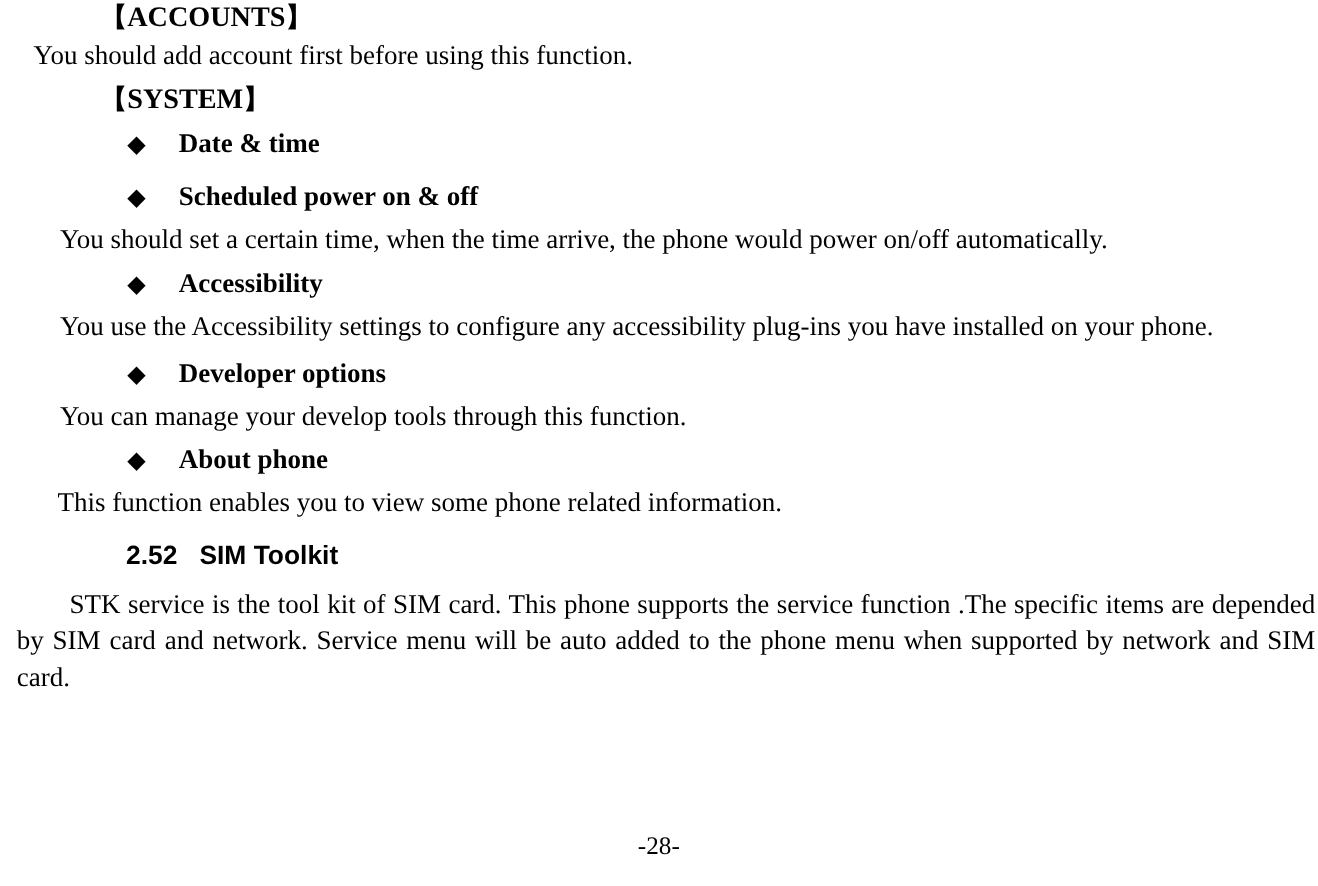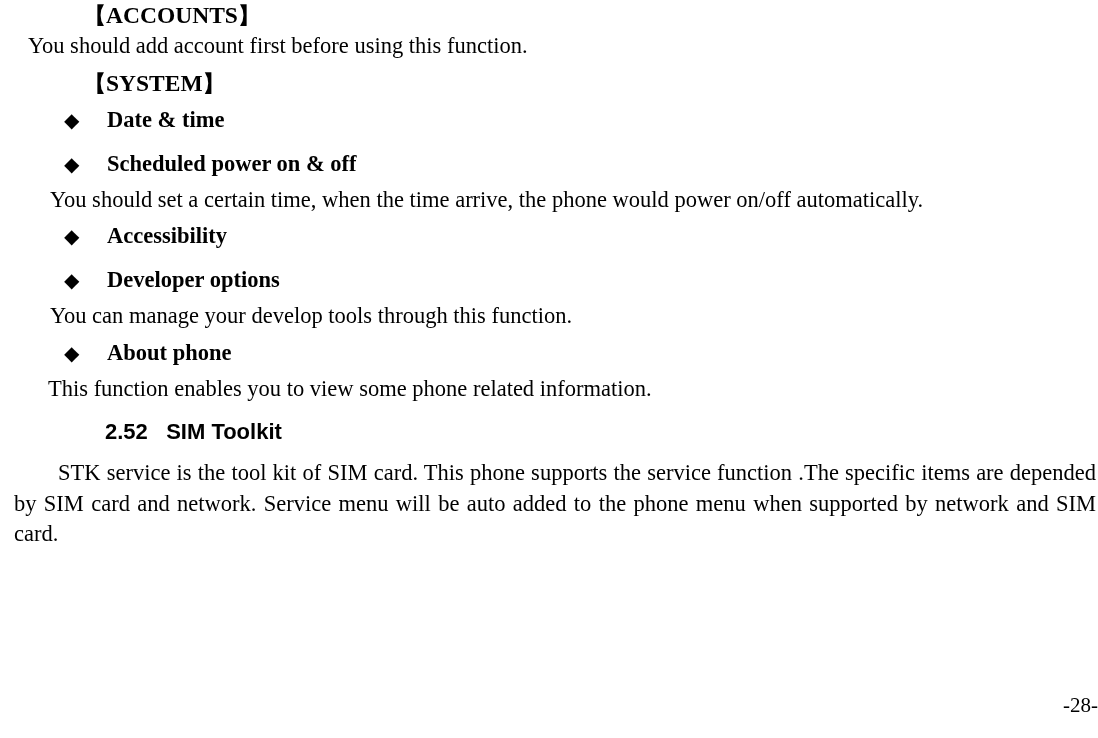--- a/index.html
+++ b/index.html
@@ -65,21 +65,21 @@
   }
   .para.firstline-44 {
     text-indent: 44px;
     padding-left: 14px;
     padding-right: 2px;
   }
 
   
   .bullet-heading {
     display: block;
-    padding-left: 64px;
+    padding-left: 106px;
     font-weight: bold;
     font-size: 22.5px;
     line-height: 30px;
     margin: 0;
     white-space: pre;
   }
   .bullet-heading .diamond {
     display: inline-block;
     width: 43px;
     font-size: 20px;
@@ -108,21 +108,21 @@
   .spacer-8 { height: 8px; }
   .spacer-10 { height: 10px; }
   .spacer-12 { height: 12px; }
 
   
   .footer {
     position: absolute;
     left: 0;
     top: 692px;
     width: 1098px;
-    text-align: right;
+    text-align: center;
     font-size: 21px;
     line-height: 26px;
     font-family: "Liberation Serif", "DejaVu Serif", serif;
   }
 </style>
 </head>
 <body>
 
 <div class="page">
   <div class="content">
@@ -149,20 +149,21 @@
     <div class="spacer-6"></div>
 
     <p class="para ind-50">You should set a certain time, when the time arrive, the phone would power on/off automatically.</p>
 
     <div class="spacer-6"></div>
 
     <p class="bullet-heading"><span class="diamond">◆</span><span class="btext">Accessibility</span></p>
 
     <div class="spacer-6"></div>
 
+    <p class="para firstline">You use the Accessibility settings to configure any accessibility plug-ins you have installed on your phone.</p>
 
     <div class="spacer-8"></div>
 
     <p class="bullet-heading"><span class="diamond">◆</span><span class="btext">Developer options</span></p>
 
     <div class="spacer-6"></div>
 
     <p class="para ind-50">You can manage your develop tools through this function.</p>
 
     <div class="spacer-6"></div>

